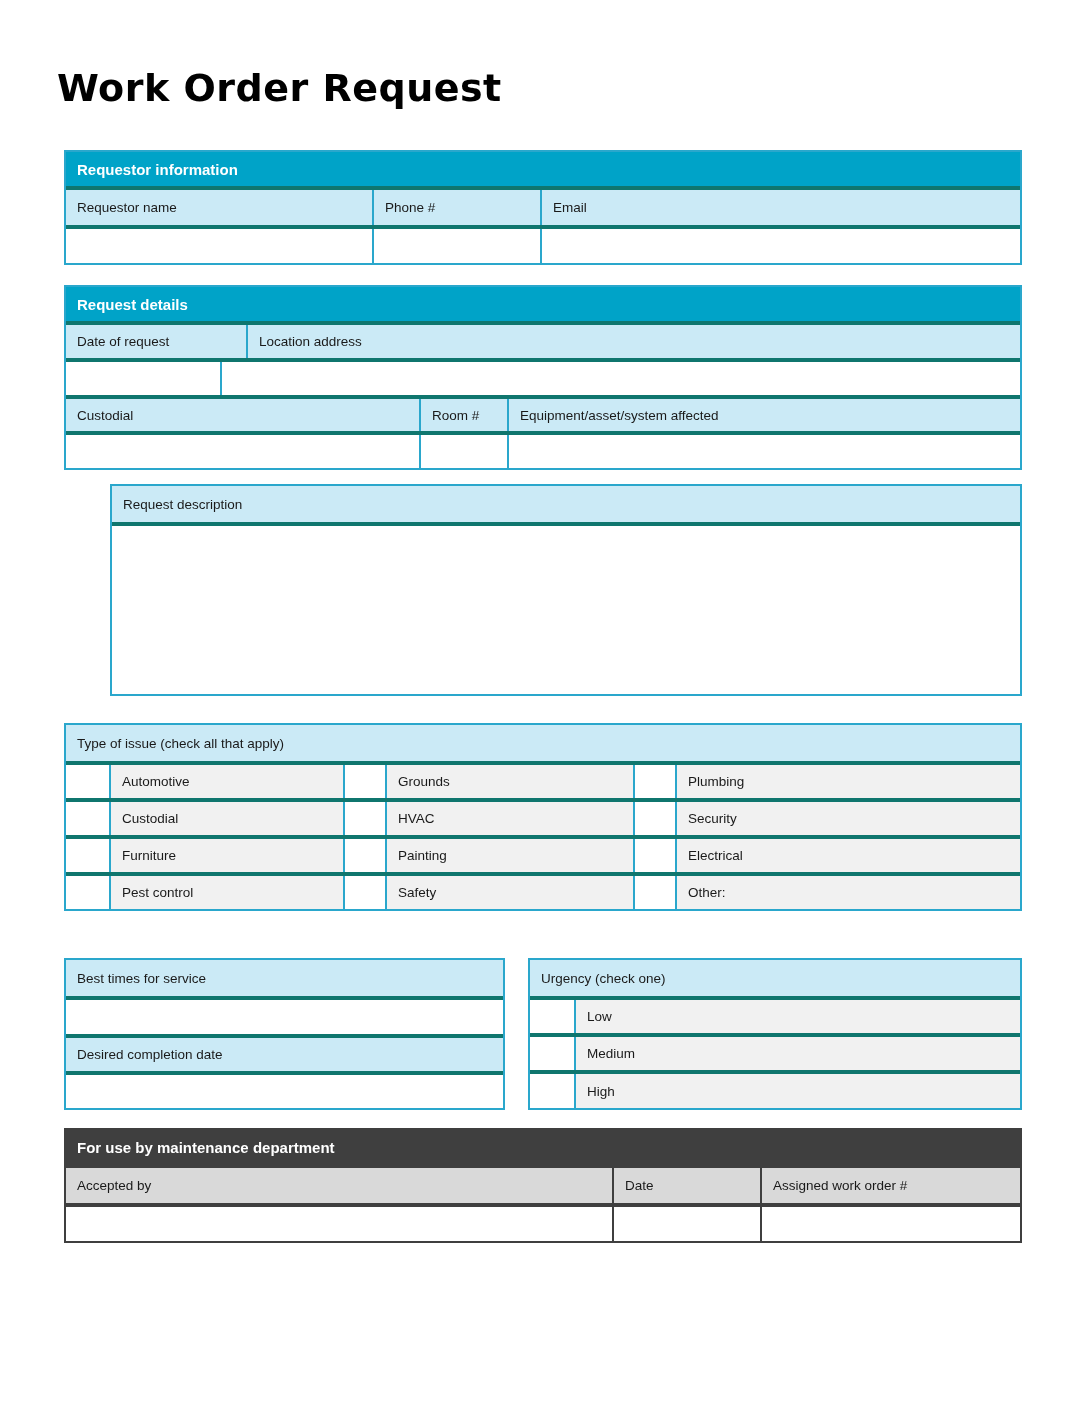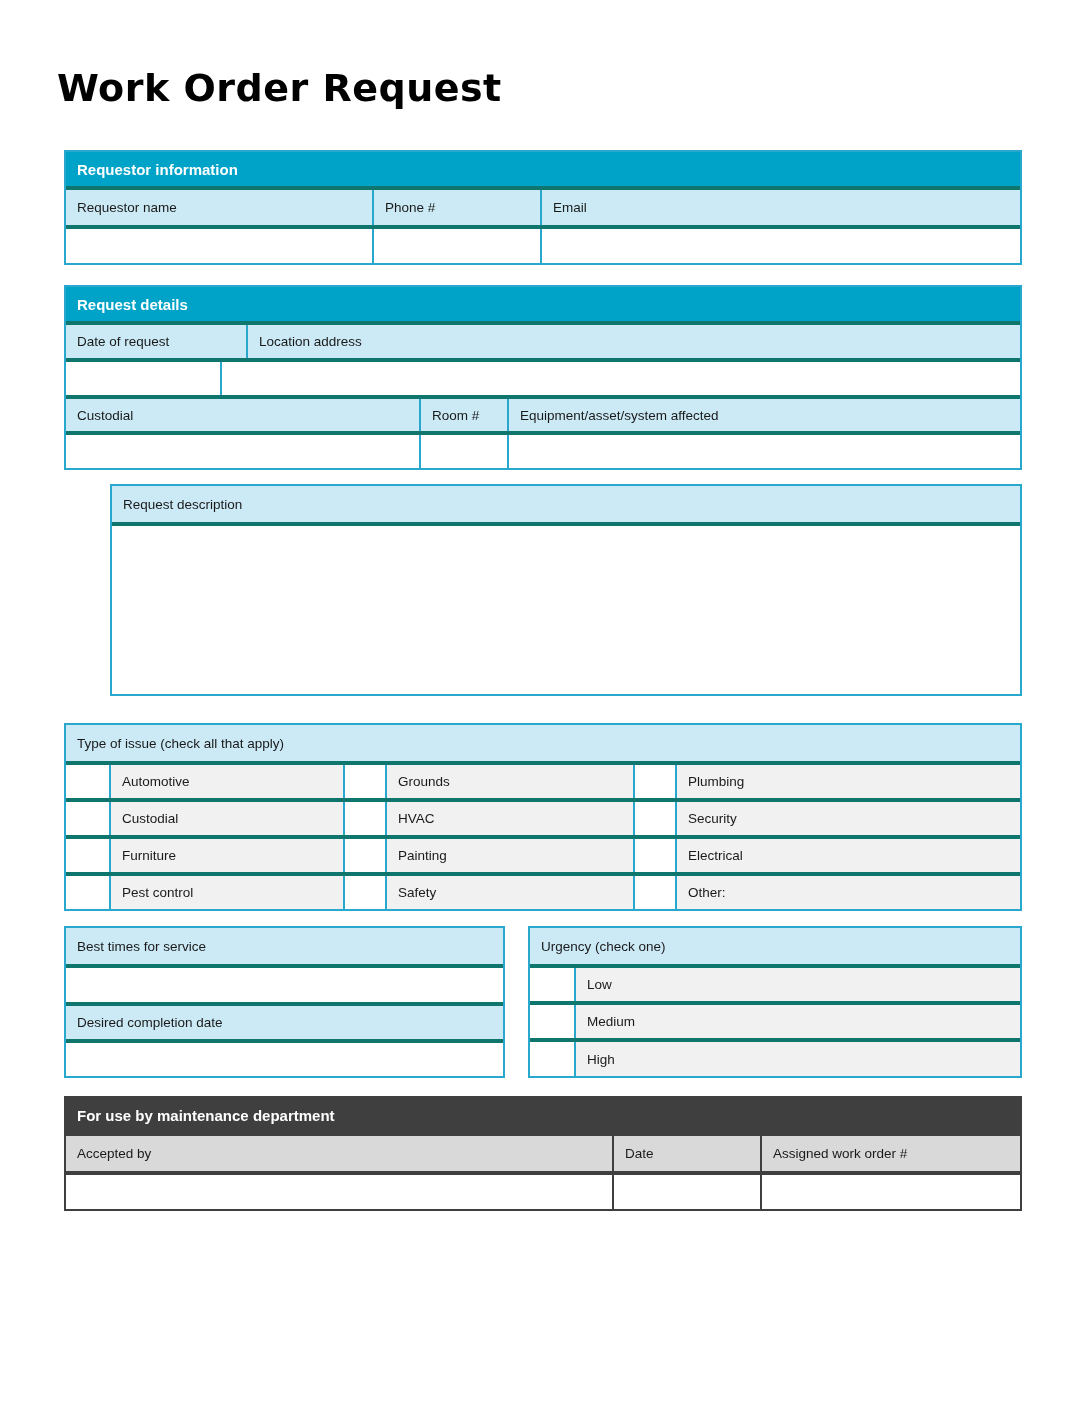--- a/index.html
+++ b/index.html
@@ -13,21 +13,21 @@
   .page-title {
     margin: 66px 0 0 57px;
     font-size: 38px;
     font-weight: bold;
     color: #000000;
     letter-spacing: 0.5px;
     font-family: "DejaVu Sans", "Liberation Sans", sans-serif;
   }
   .content { margin-left: 64px; width: 958px; }
 
-  .tbl { border: 2px solid #2aa7cc; background: #ffffff; }
+  .tbl { border: 2px solid #2aa7cc; background: #ffffff; margin-top: 32px; }
   .tbl.dark { border-color: #3f3f3f; }
 
   .sec-hdr {
     background: #00a3c8; color: #ffffff;
     font-weight: bold; font-size: 15px;
     height: 34px; display: flex; align-items: center;
     padding: 0 11px;
   }
   .sec-hdr.dark-hdr { background: #3f3f3f; }
 

